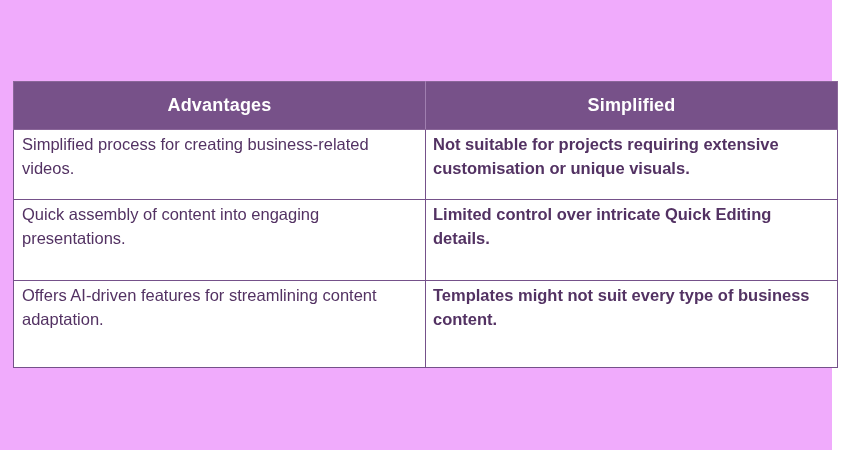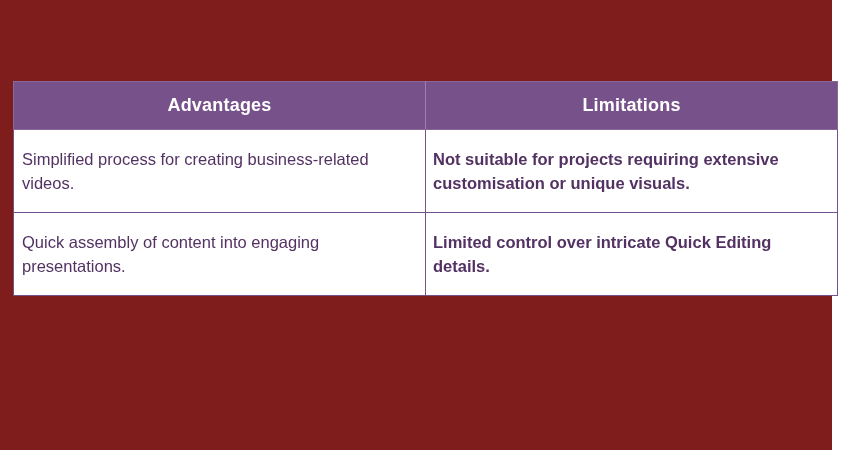--- a/index.html
+++ b/index.html
@@ -11,21 +11,21 @@
     height: 450px;
     background: #ffffff;
     font-family: "Liberation Sans", sans-serif;
     overflow: hidden;
   }
 
   .page {
     position: relative;
     width: 832px;
     height: 450px;
-    background: #7f1d1d;
+    background: #f0abfc;
   }
 
   .table-wrap {
     position: absolute;
     left: 13px;
     top: 81px;
     width: 824px;
   }
 
   table.compare-table {
@@ -57,21 +57,21 @@
   }
 
   table.compare-table tbody td {
     background: #ffffff;
     color: #533263;
     font-size: 16.5px;
     font-weight: 500;
     line-height: 24px;
     text-align: left;
     vertical-align: top;
-    padding: 17px 22px 17px 8px;
+    padding: 2px 22px 17px 8px;
     border: 1px solid #75518a;
     box-sizing: border-box;
   }
 
   table.compare-table tbody td.cell-left {
     padding-left: 8px;
   }
   table.compare-table tbody td.cell-right {
     padding-left: 7px;
     font-weight: bold;
@@ -92,37 +92,45 @@
 
   <div class="table-wrap">
     <table class="compare-table">
       <colgroup>
         <col class="col-left">
         <col class="col-right">
       </colgroup>
       <thead>
         <tr>
           <th class="header-divider-left">Advantages</th>
-          <th>Limitations</th>
+          <th>Simplified</th>
         </tr>
       </thead>
       <tbody>
         <tr class="row-0">
           <td class="cell-left">
             <span class="cell-text">Simplified process for creating business-related videos.</span>
           </td>
           <td class="cell-right">
             <span class="cell-text">Not suitable for projects requiring extensive customisation or unique visuals.</span>
           </td>
         </tr>
         <tr class="row-1">
           <td class="cell-left">
             <span class="cell-text">Quick assembly of content into engaging presentations.</span>
           </td>
           <td class="cell-right">
             <span class="cell-text">Limited control over intricate Quick Editing details.</span>
           </td>
         </tr>
+        <tr class="row-2">
+          <td class="cell-left">
+            <span class="cell-text">Offers AI-driven features for streamlining content adaptation.</span>
+          </td>
+          <td class="cell-right">
+            <span class="cell-text">Templates might not suit every type of business content.</span>
+          </td>
+        </tr>
       </tbody>
     </table>
   </div>
 
 </div>
 
 </body></html>

